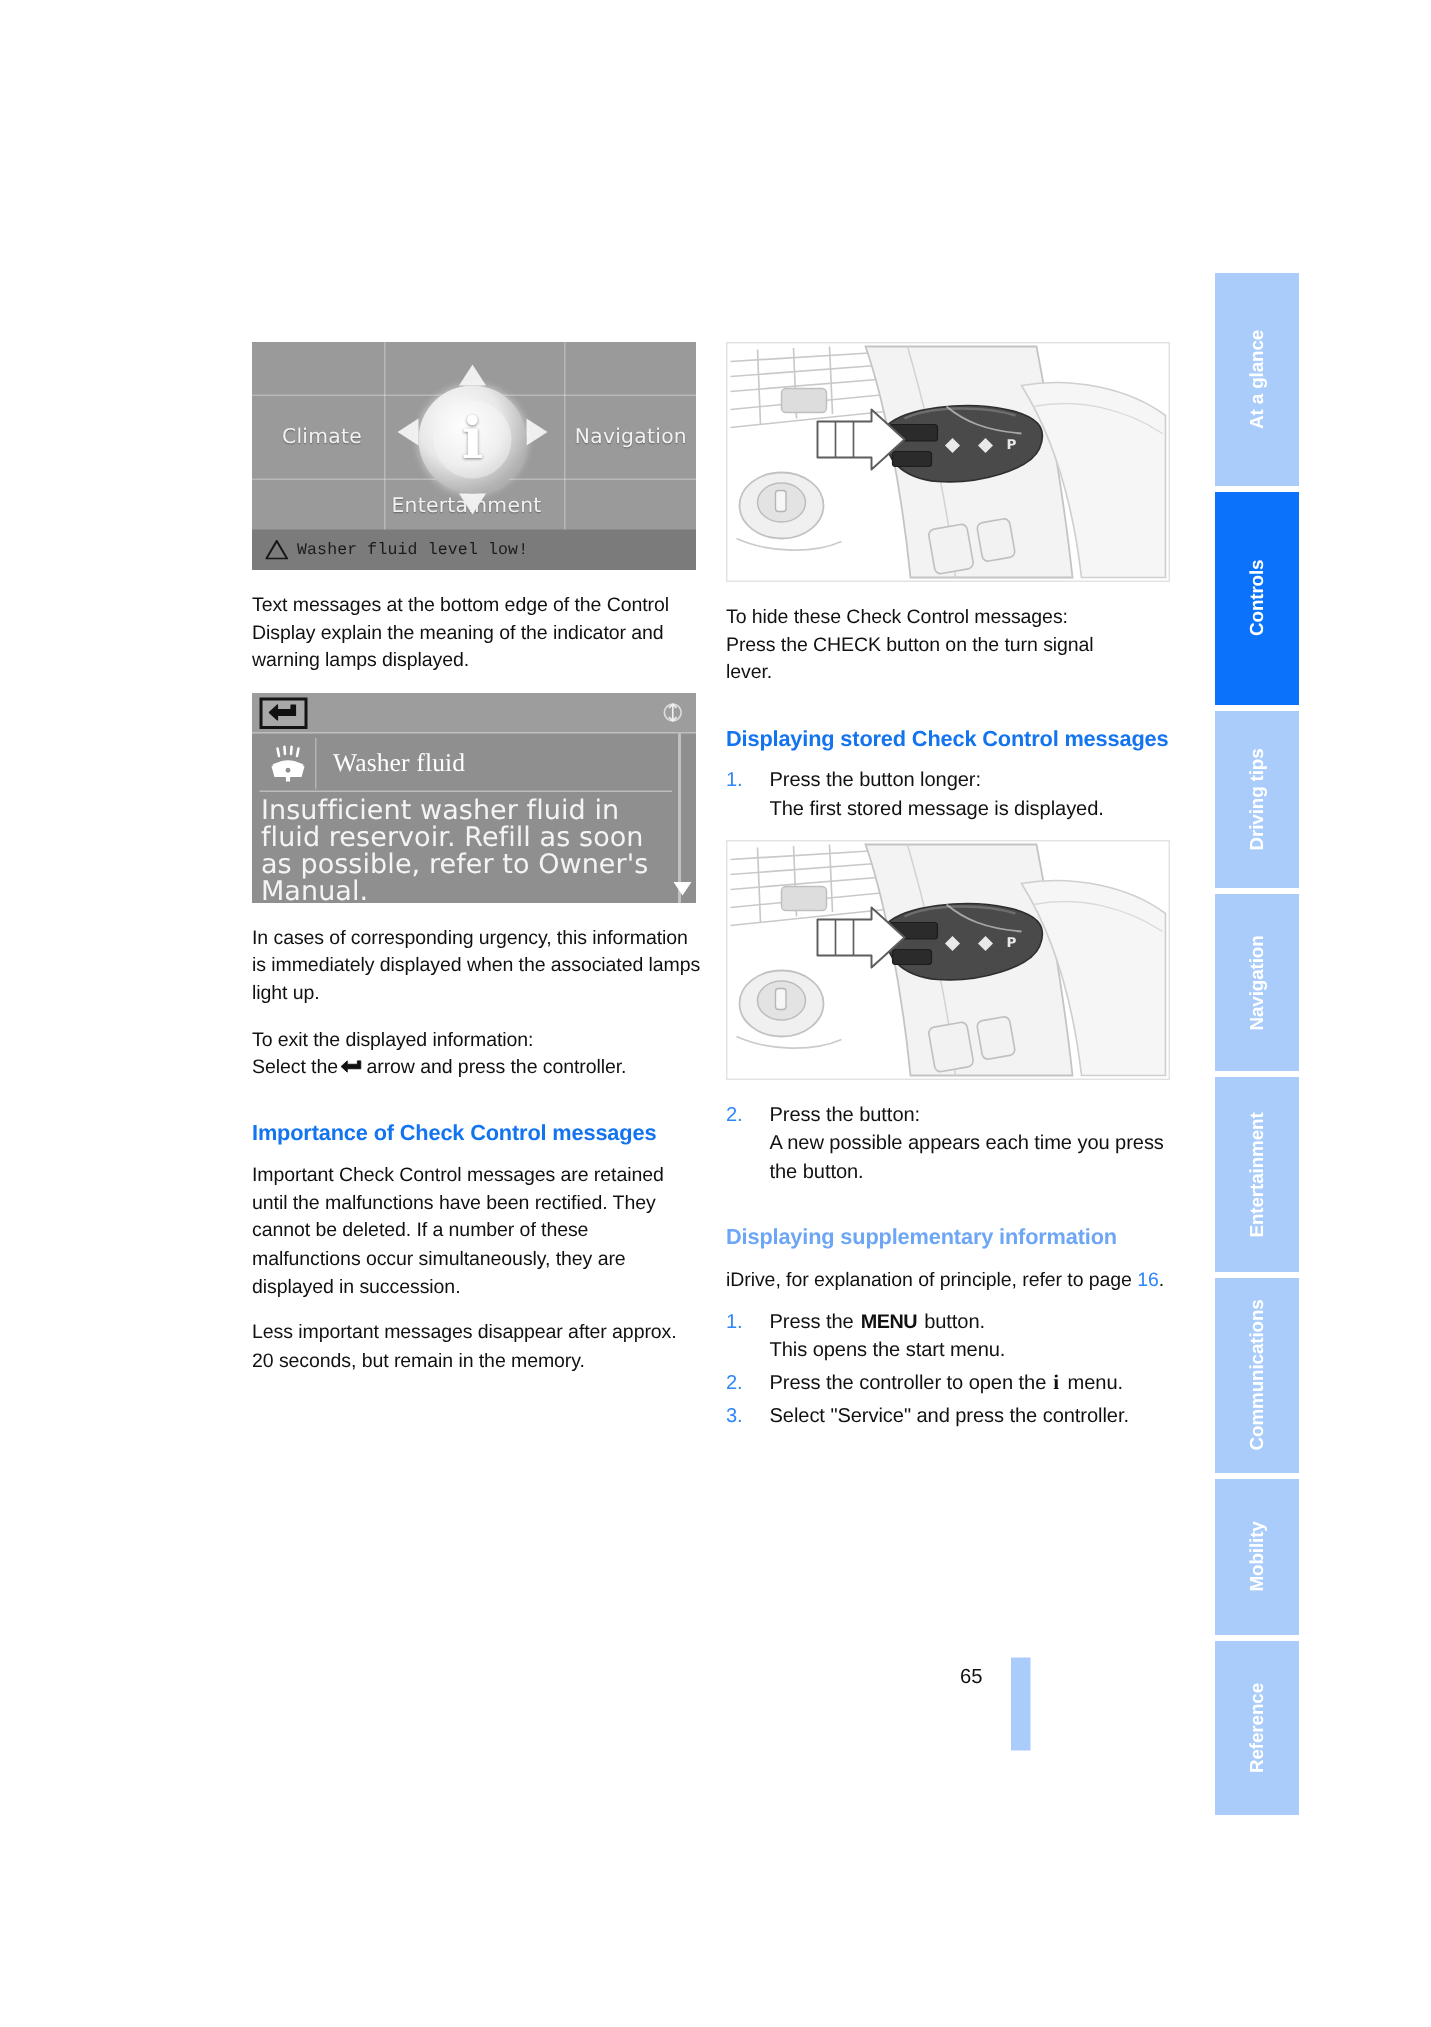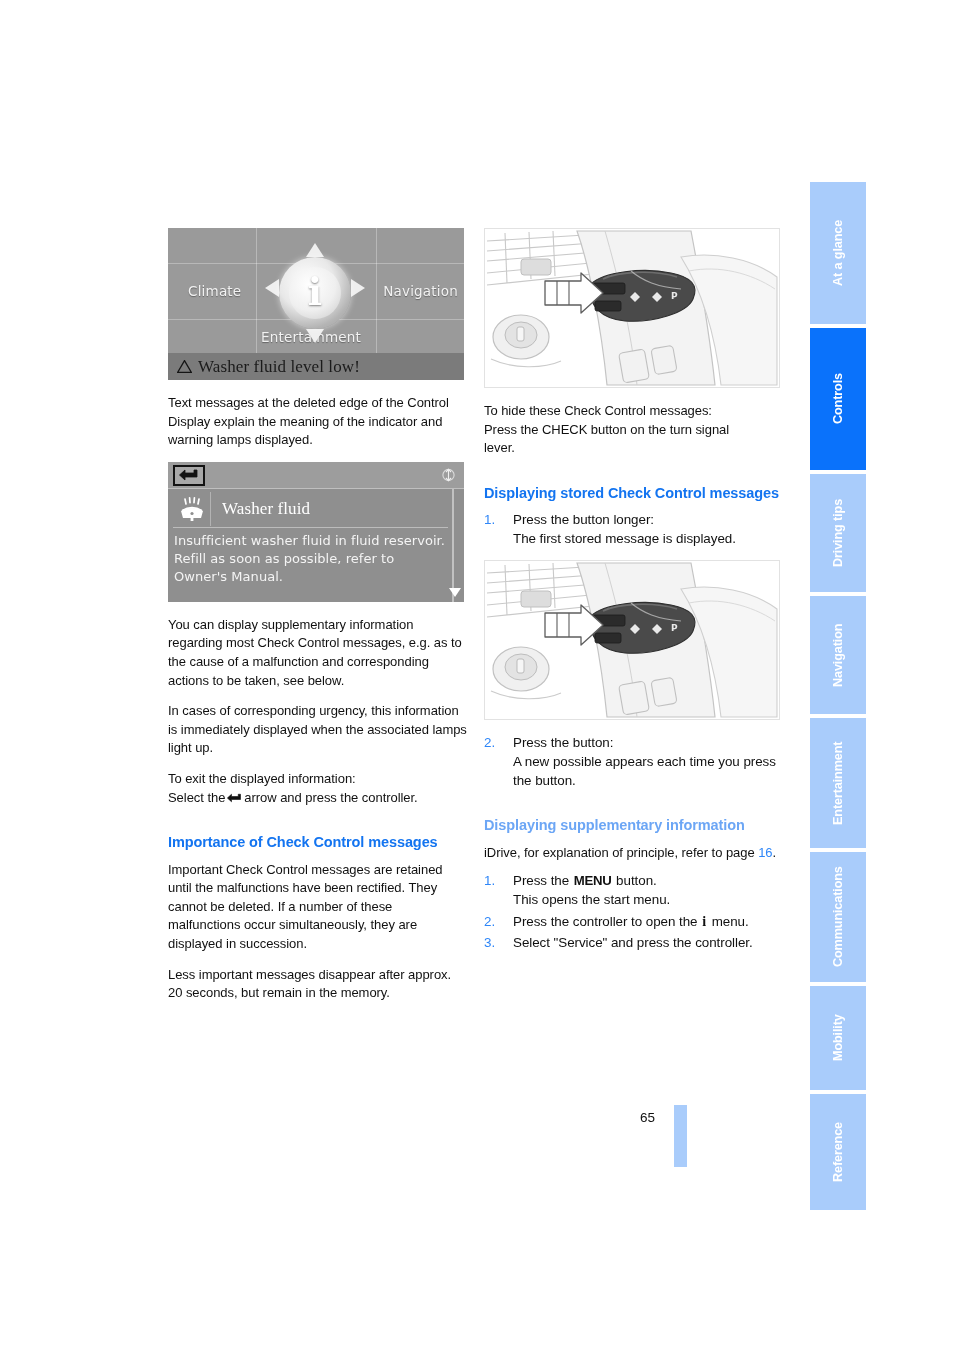--- a/index.html
+++ b/index.html
@@ -224,22 +224,22 @@
     left: 0; right: 0; bottom: 0;
     height: 27px;
     background: #7b7b7b;
     display: flex;
     align-items: center;
     padding-left: 9px;
     box-sizing: border-box;
   }
   .status-text {
     color: #1b1b1b;
-    font-family: Liberation Serif, serif;
-    font-size: 17px;
+    font-family: Liberation Mono, monospace;
+    font-size: 11px;
     letter-spacing: 0.1px;
   }
   .warn-tri {
     width: 15px; height: 13px;
     margin-right: 6px;
     flex: 0 0 auto;
   }
 
   
   .washer {
@@ -293,21 +293,21 @@
     font-family: Liberation Serif, serif;
     font-size: 17px;
     margin-left: 11px;
     letter-spacing: 0.1px;
   }
   .washer-body {
     position: absolute;
     left: 6px; right: 18px; top: 70px;
     color: #f4f4f4;
     font-family: "DejaVu Sans", sans-serif;
-    font-size: 13px;
+    font-size: 18px;
     line-height: 18px;
     letter-spacing: 0.05px;
   }
   .washer-scroll {
     position: absolute;
     right: 5px; top: 27px; bottom: 0;
     width: 11px;
   }
   .washer-scroll .bar {
     position: absolute;
@@ -415,21 +415,21 @@
         <div class="idrive-status">
           <svg class="warn-tri" viewBox="0 0 15 13">
             <path d="M7.5 0.6 L14.4 12.4 L0.6 12.4 Z" fill="none" stroke="#151515" stroke-width="1.3"></path>
           </svg>
           <span class="status-text">Washer fluid level low!</span>
         </div>
       </div>
       <div class="figcode">​</div>
     </figure>
 
-    <p class="body">Text messages at the deleted edge of the Control Display explain the meaning of the indicator and warning lamps displayed.</p>
+    <p class="body">Text messages at the bottom edge of the Control Display explain the meaning of the indicator and warning lamps displayed.</p>
 
     <figure>
       <div class="washer">
         <div class="washer-topbar"></div>
 
         <div class="washer-back">
           <svg width="20" height="12" viewBox="0 0 20 12">
             <path d="M18 1 L18 8 L6 8 L6 11 L0.5 6 L6 1 L6 4 L15 4 L15 1 Z" fill="#111" stroke="#111" stroke-width="0.8" stroke-linejoin="round"></path>
           </svg>
         </div>
@@ -455,21 +455,20 @@
         <div class="washer-body">Insufficient washer fluid in fluid reservoir. Refill as soon as possible, refer to Owner's Manual.</div>
 
         <div class="washer-scroll">
           <div class="bar"></div>
         </div>
         <div class="washer-caret"></div>
       </div>
       <div class="figcode">​</div>
     </figure>
 
-    <p class="body">You can display supplementary information regarding most Check Control messages, e.g. as to the cause of a malfunction and corresponding actions to be taken, see below.</p>
 
     <p class="body">In cases of corresponding urgency, this information is immediately displayed when the associated lamps light up.</p>
 
     <p class="body">
       <span>To exit the displayed information:</span><br>
       <span>Select the</span><span class="back-arrow"><svg width="15" height="10" viewBox="0 0 20 12">
             <path d="M18 1 L18 8 L6 8 L6 11 L0.5 6 L6 1 L6 4 L15 4 L15 1 Z" fill="#111" stroke="#111" stroke-width="0.8" stroke-linejoin="round"></path>
           </svg></span><span>arrow and press the controller.</span>
     </p>
 

